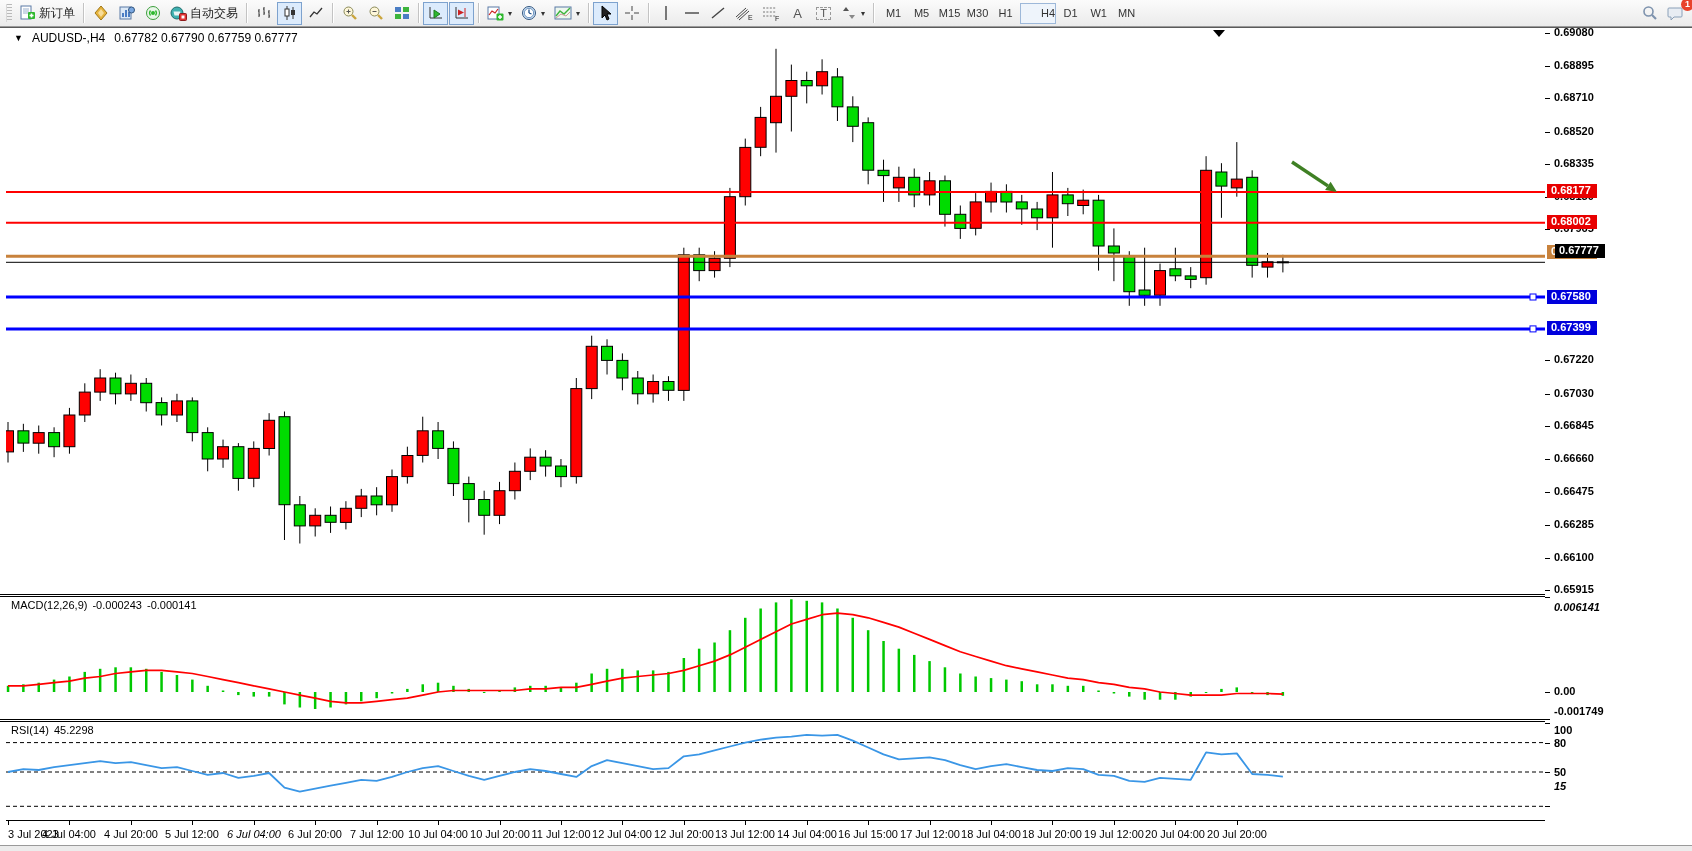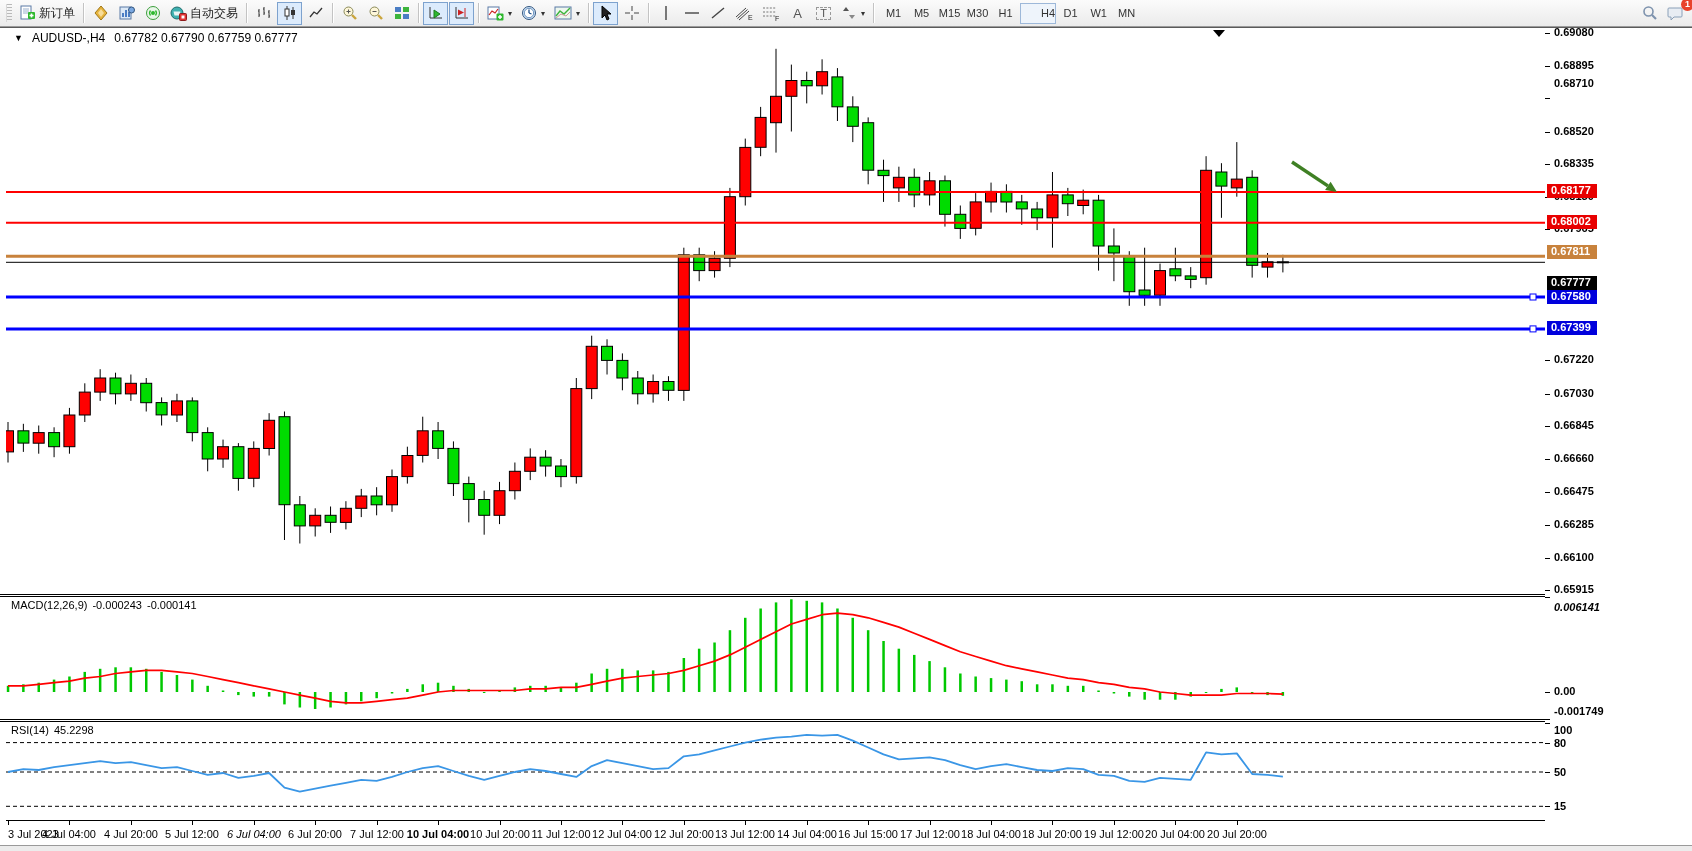--- a/index.html
+++ b/index.html
@@ -621,21 +621,21 @@
       </div>
     </div>
 
     <div class="axis-vline"></div>
     <div class="axis-col" id="axis-col">
         <div class="tick-dash" style="top: 5px;"></div>
         <div class="tick-lbl" style="top: -2px;">0.69080</div>
         <div class="tick-dash" style="top: 38px;"></div>
         <div class="tick-lbl" style="top: 31px;">0.68895</div>
         <div class="tick-dash" style="top: 70px;"></div>
-        <div class="tick-lbl" style="top: 49px;">0.68710</div>
+        <div class="tick-lbl" style="top: 63px;">0.68710</div>
         <div class="tick-dash" style="top: 104px;"></div>
         <div class="tick-lbl" style="top: 97px;">0.68520</div>
         <div class="tick-dash" style="top: 136px;"></div>
         <div class="tick-lbl" style="top: 129px;">0.68335</div>
         <div class="tick-dash" style="top: 169px;"></div>
         <div class="tick-lbl" style="top: 162px;">0.68150</div>
         <div class="tick-dash" style="top: 201px;"></div>
         <div class="tick-lbl" style="top: 194px;">0.67965</div>
         <div class="tick-dash" style="top: 332px;"></div>
         <div class="tick-lbl" style="top: 325px;">0.67220</div>
@@ -649,56 +649,56 @@
         <div class="tick-lbl" style="top: 457px;">0.66475</div>
         <div class="tick-dash" style="top: 497px;"></div>
         <div class="tick-lbl" style="top: 490px;">0.66285</div>
         <div class="tick-dash" style="top: 530px;"></div>
         <div class="tick-lbl" style="top: 523px;">0.66100</div>
         <div class="tick-dash" style="top: 562px;"></div>
         <div class="tick-lbl" style="top: 555px;">0.65915</div>
         <div class="price-badge" style="top: 156px; background: rgb(232, 0, 0);">0.68177</div>
         <div class="price-badge" style="top: 187px; background: rgb(232, 0, 0);">0.68002</div>
         <div class="price-badge" style="top: 217px; background: rgb(200, 130, 60);">0.67811</div>
-        <div class="price-badge" style="top: 248px; background: rgb(0, 0, 0);">0.67777</div>
+        <div class="price-badge" style="top: 216px; background: rgb(0, 0, 0); margin-left: 8px;">0.67777</div>
         <div class="price-badge" style="top: 262px; background: rgb(0, 0, 220);">0.67580</div>
         <div class="price-badge" style="top: 293px; background: rgb(0, 0, 220);">0.67399</div>
         <div class="tick-dash" style="top: 569px;"></div>
         <div class="tick-lbl" style="top: 573px; font-style: italic;">0.006141</div>
         <div class="tick-dash" style="top: 664px;"></div>
         <div class="tick-lbl" style="top: 657px;">0.00</div>
         <div class="tick-dash" style="top: 691px;"></div>
         <div class="tick-lbl" style="top: 677px;">-0.001749</div>
         <div class="tick-dash" style="top: 695px;"></div>
         <div class="tick-lbl" style="top: 696px;">100</div>
         <div class="tick-dash" style="top: 715px;"></div>
         <div class="tick-lbl" style="top: 709px;">80</div>
         <div class="tick-dash" style="top: 744px;"></div>
         <div class="tick-lbl" style="top: 738px;">50</div>
         <div class="tick-dash" style="top: 778px;"></div>
-        <div class="tick-lbl" style="top: 772px;">15</div>
+        <div class="tick-lbl" style="top: 752px; font-style: italic;">15</div>
       </div>
 
     <div class="date-axis" id="date-axis">
         <div class="dtick" style="left: 2px;"></div>
         <div class="dlabel" style="left: 2px;">3 Jul 2023</div>
         <div class="dtick" style="left: 63px;"></div>
         <div class="dlabel" style="left: 63px; transform: translateX(-50%);">4 Jul 04:00</div>
         <div class="dtick" style="left: 125px;"></div>
         <div class="dlabel" style="left: 125px; transform: translateX(-50%);">4 Jul 20:00</div>
         <div class="dtick" style="left: 186px;"></div>
         <div class="dlabel" style="left: 186px; transform: translateX(-50%);">5 Jul 12:00</div>
         <div class="dtick" style="left: 248px;"></div>
         <div class="dlabel" style="left: 248px; transform: translateX(-50%); font-style: italic;">6 Jul 04:00</div>
         <div class="dtick" style="left: 309px;"></div>
         <div class="dlabel" style="left: 309px; transform: translateX(-50%);">6 Jul 20:00</div>
         <div class="dtick" style="left: 371px;"></div>
         <div class="dlabel" style="left: 371px; transform: translateX(-50%);">7 Jul 12:00</div>
         <div class="dtick" style="left: 432px;"></div>
-        <div class="dlabel" style="left: 432px; transform: translateX(-50%); font-weight: bold;">10 Jul 04:00</div>
+        <div class="dlabel" style="left: 432px; transform: translateX(-50%);">10 Jul 04:00</div>
         <div class="dtick" style="left: 494px;"></div>
         <div class="dlabel" style="left: 494px; transform: translateX(-50%);">10 Jul 20:00</div>
         <div class="dtick" style="left: 555px;"></div>
         <div class="dlabel" style="left: 555px; transform: translateX(-50%);">11 Jul 12:00</div>
         <div class="dtick" style="left: 616px;"></div>
         <div class="dlabel" style="left: 616px; transform: translateX(-50%);">12 Jul 04:00</div>
         <div class="dtick" style="left: 678px;"></div>
         <div class="dlabel" style="left: 678px; transform: translateX(-50%);">12 Jul 20:00</div>
         <div class="dtick" style="left: 739px;"></div>
         <div class="dlabel" style="left: 739px; transform: translateX(-50%);">13 Jul 12:00</div>

